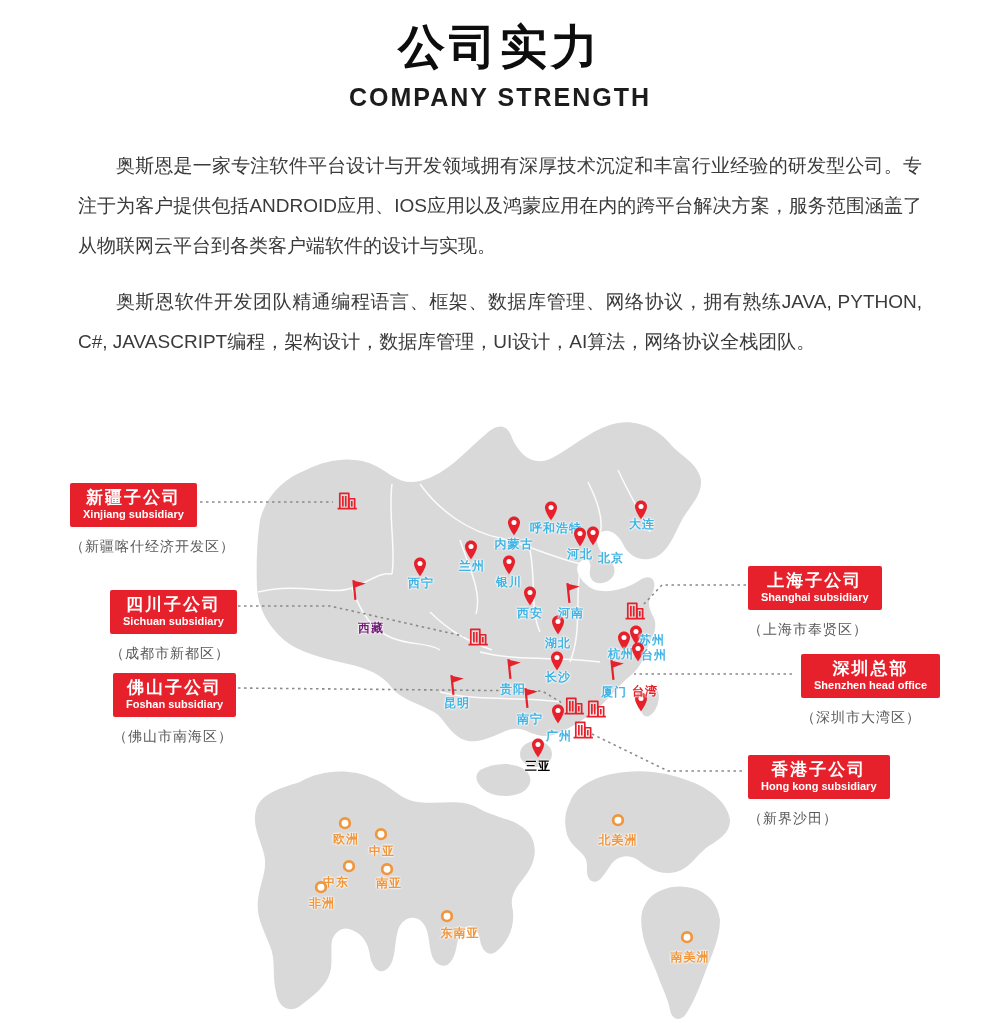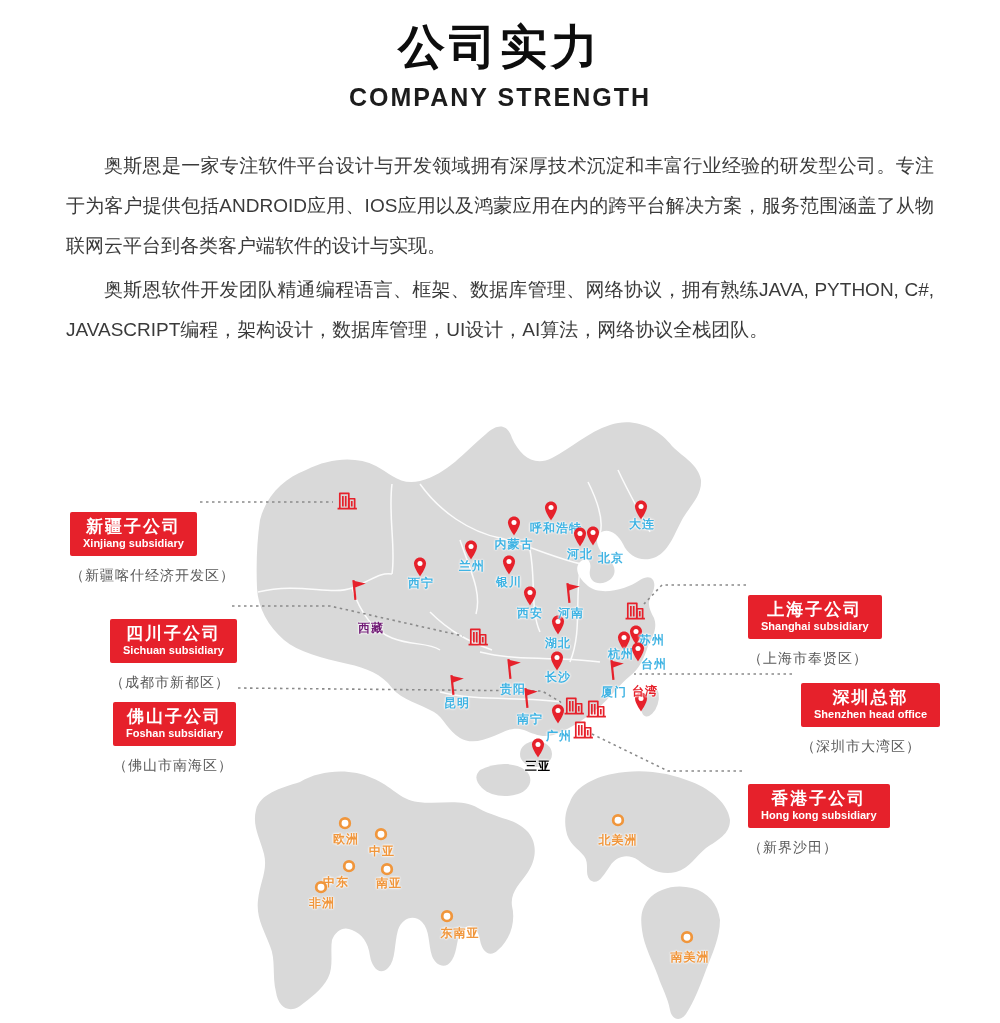--- a/index.html
+++ b/index.html
@@ -6,33 +6,33 @@
     --red:#e6212b; --blue:#3fb3e3; --orange:#f0963c; --land:#d9d9d9;
   }
   html,body{margin:0;padding:0;background:#fff;}
   .page{position:relative;width:1000px;height:1023px;background:#fff;overflow:hidden;
         font-family:"Liberation Sans","DejaVu Sans",sans-serif;}
   .title{margin:16px 0 4px;text-align:center;font-size:47px;font-weight:900;
          letter-spacing:4px;color:#0d0d0d;}
   .subtitle{margin:0 0 34px;text-align:center;font-size:25px;font-weight:bold;
             letter-spacing:2px;color:#1c1c1c;}
   .intro{margin:0 62px;font-size:19px;line-height:40px;color:#3a3a3a;text-align:justify;}
-  .intro p{margin:4px;text-indent:2em;}
+  .intro p{margin:16px;text-indent:2em;}
 
   .map-section{position:absolute;left:0;top:410px;width:1000px;height:613px;}
   .map-svg{position:absolute;left:0;top:0;}
 
   .marker{position:absolute;transform:translate(-50%,-55%);line-height:0;pointer-events:none;}
   .map-label{position:absolute;transform:translate(-50%,-50%);font-size:12px;font-weight:bold;
              white-space:nowrap;letter-spacing:1px;
              text-shadow:0 0 2px #fff,0 0 2px #fff,0 0 3px #fff;}
 
   .callout{position:absolute;}
   .callout-box{display:inline-block;background:var(--red);color:#fff;text-align:center;
-               padding:5px 13px 6px;border-radius:2px;margin-top:29px;}
+               padding:5px 13px 6px;border-radius:2px;}
   .callout-title{font-size:17px;font-weight:bold;letter-spacing:2px;line-height:20px;}
   .callout-sub{font-size:11px;font-weight:bold;line-height:13px;}
   .callout-note{margin-top:11px;font-size:14px;color:#595959;letter-spacing:1px;white-space:nowrap;}
 
   .co-xinjiang{left:70px;top:73px;}
   .co-sichuan{left:110px;top:180px;}
   .co-foshan{left:113px;top:263px;}
   .co-shanghai{left:748px;top:156px;}
   .co-shenzhen{left:801px;top:244px;}
   .co-hongkong{left:748px;top:345px;}
@@ -168,21 +168,21 @@
         <div class="map-label" style="left: 652px; top: 230px; color: rgb(63, 179, 227);">苏州</div>
         <div class="marker" style="left: 624px; top: 232px;"><svg width="17" height="21" viewBox="0 0 24 30">
             <path fill="#e6212b" d="M12 1.5C7.2 1.5 3.4 5.3 3.4 10.1c0 6.6 8.6 18.4 8.6 18.4s8.6-11.8 8.6-18.4C20.6 5.3 16.8 1.5 12 1.5z"></path>
             <circle cx="12" cy="10" r="3.6" fill="#fff"></circle>
           </svg></div>
         <div class="map-label" style="left: 621px; top: 244px; color: rgb(63, 179, 227);">杭州</div>
         <div class="marker" style="left: 638px; top: 243px;"><svg width="17" height="21" viewBox="0 0 24 30">
             <path fill="#e6212b" d="M12 1.5C7.2 1.5 3.4 5.3 3.4 10.1c0 6.6 8.6 18.4 8.6 18.4s8.6-11.8 8.6-18.4C20.6 5.3 16.8 1.5 12 1.5z"></path>
             <circle cx="12" cy="10" r="3.6" fill="#fff"></circle>
           </svg></div>
-        <div class="map-label" style="left: 654px; top: 245px; color: rgb(63, 179, 227); margin-top: 9px;">台州</div>
+        <div class="map-label" style="left: 654px; top: 245px; color: rgb(63, 179, 227);">台州</div>
         <div class="marker" style="left: 557px; top: 252px;"><svg width="17" height="21" viewBox="0 0 24 30">
             <path fill="#e6212b" d="M12 1.5C7.2 1.5 3.4 5.3 3.4 10.1c0 6.6 8.6 18.4 8.6 18.4s8.6-11.8 8.6-18.4C20.6 5.3 16.8 1.5 12 1.5z"></path>
             <circle cx="12" cy="10" r="3.6" fill="#fff"></circle>
           </svg></div>
         <div class="map-label" style="left: 558px; top: 267px; color: rgb(63, 179, 227);">长沙</div>
         <div class="marker" style="left: 558px; top: 305px;"><svg width="17" height="21" viewBox="0 0 24 30">
             <path fill="#e6212b" d="M12 1.5C7.2 1.5 3.4 5.3 3.4 10.1c0 6.6 8.6 18.4 8.6 18.4s8.6-11.8 8.6-18.4C20.6 5.3 16.8 1.5 12 1.5z"></path>
             <circle cx="12" cy="10" r="3.6" fill="#fff"></circle>
           </svg></div>
         <div class="map-label" style="left: 559px; top: 326px; color: rgb(63, 179, 227);">广州</div>

